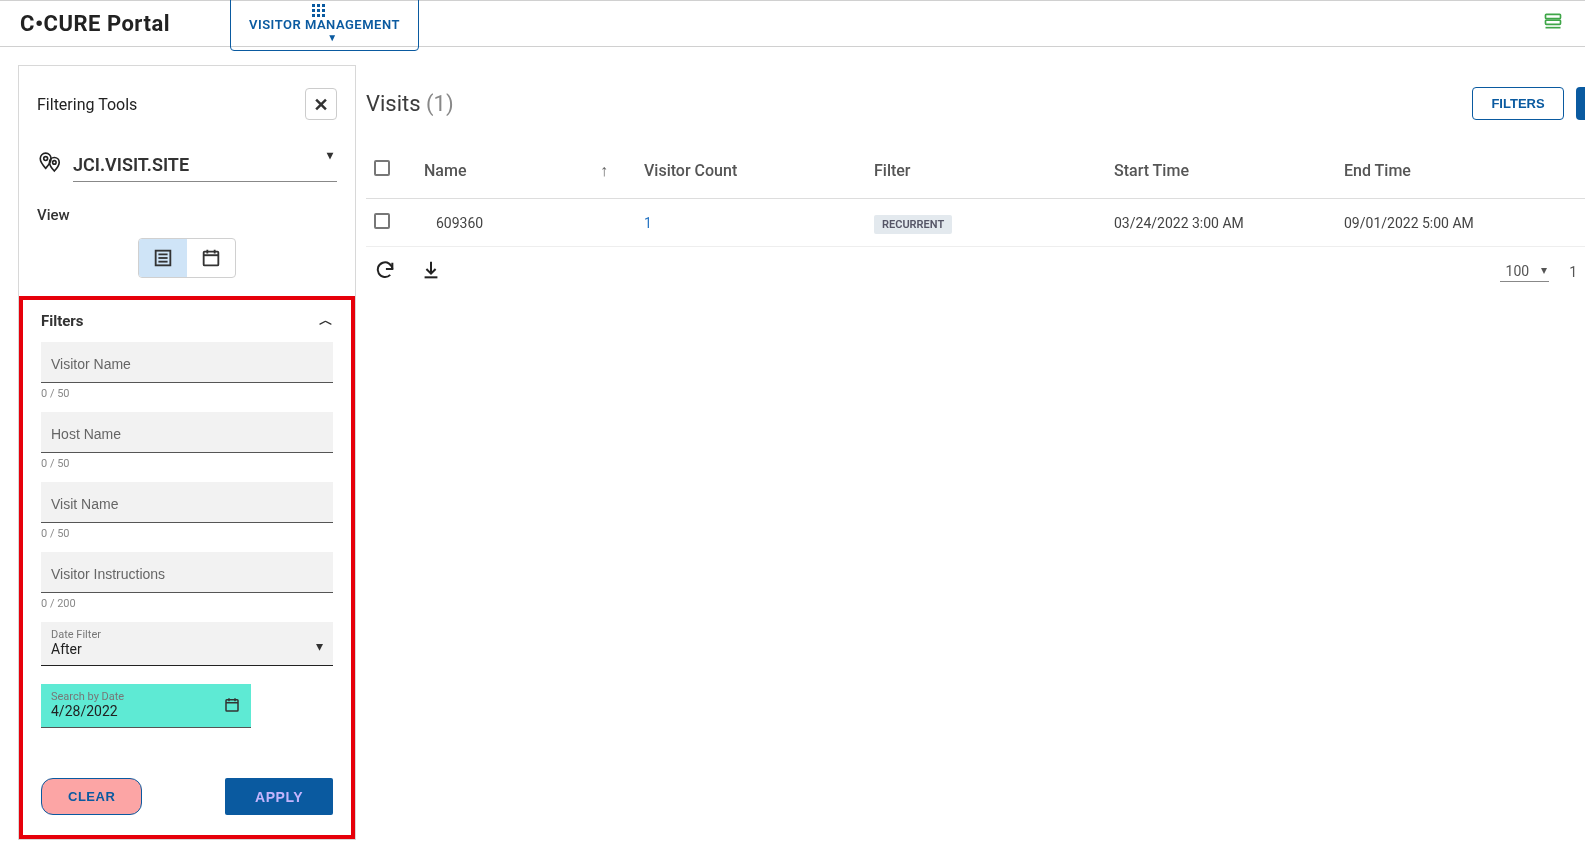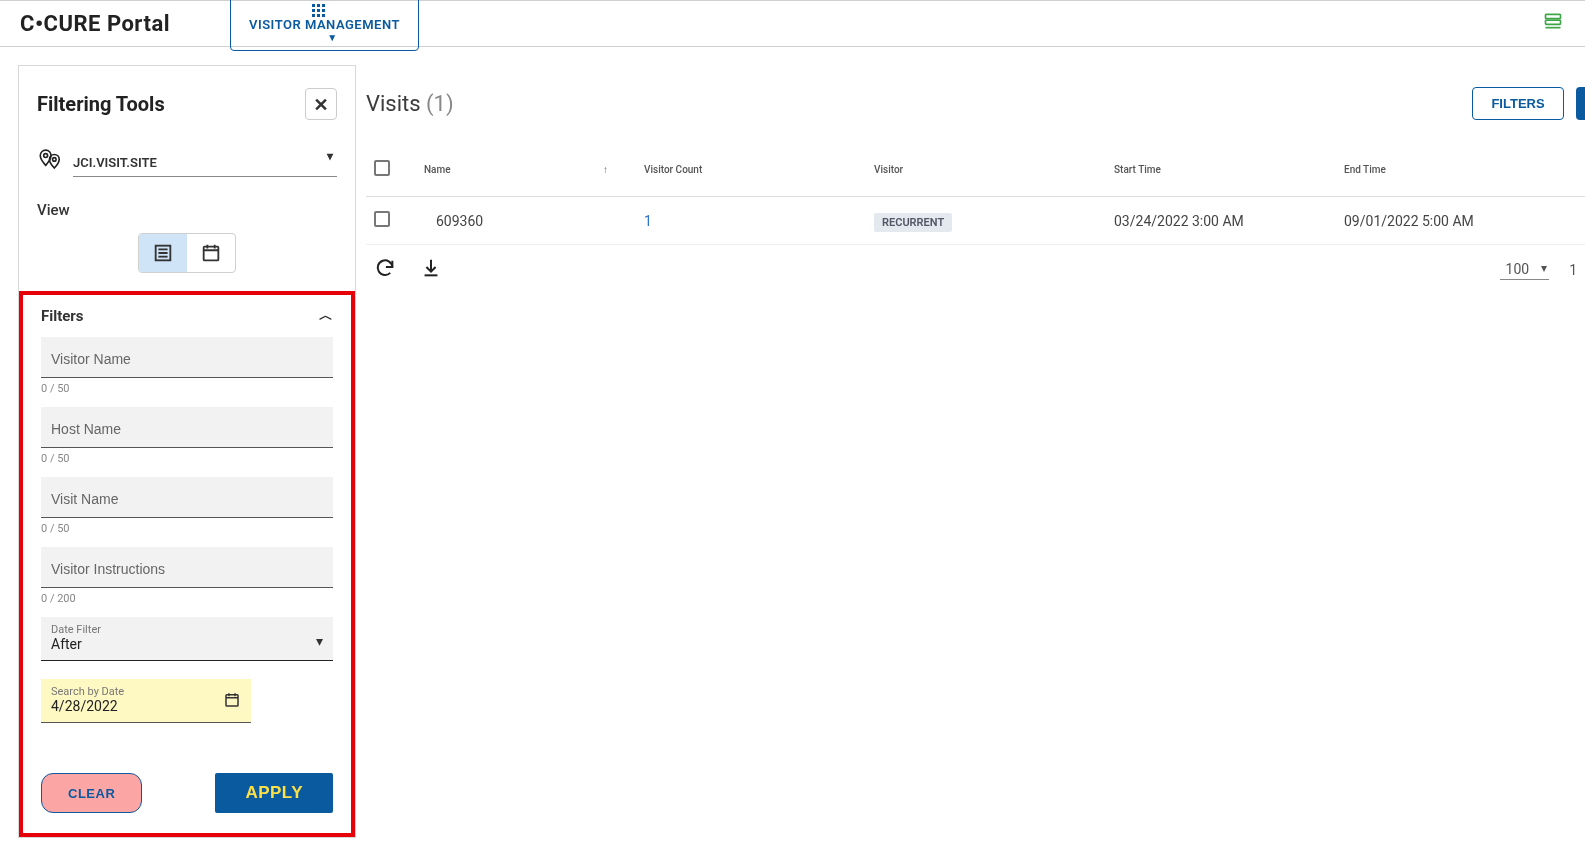--- a/index.html
+++ b/index.html
@@ -70,37 +70,37 @@
       background: #fff;
       padding: 22px 18px 0 18px;
       position: relative;
     }
     .panel-header {
       display: flex;
       justify-content: space-between;
       align-items: center;
       margin-bottom: 28px;
     }
-    .panel-title { font-size: 20px; font-weight: 700; color: #222; }
+    .panel-title { font-size: 16px; font-weight: 400; color: #222; }
     .close-btn {
       width: 32px; height: 32px;
       border: 1px solid #ccc; border-radius: 4px;
       background: #fff;
       display: flex; align-items: center; justify-content: center;
       cursor: pointer; font-size: 18px; font-weight: 700;
     }
     .site-row {
       display: flex; align-items: center; margin-bottom: 24px;
     }
     .pins-icon svg { width: 26px; height: 26px; }
     .site-select {
       flex: 1; margin-left: 10px;
       border-bottom: 1px solid #888;
       padding: 6px 0;
-      font-size: 13px; font-weight: 600;
+      font-size: 18px; font-weight: 600;
       position: relative;
       cursor: pointer;
     }
     .site-select::after {
       content: "▾"; position: absolute; right: 4px; top: 0;
       font-size: 12px;
     }
     .view-label {
       font-size: 15px; color: #333; font-weight: 500; margin-bottom: 14px;
     }
@@ -155,41 +155,41 @@
       position: relative;
       cursor: pointer;
       margin-bottom: 18px;
     }
     .tf-select-label { font-size: 11px; color: #777; }
     .tf-select-value { font-size: 14px; color: #222; }
     .tf-select::after {
       content: "▾"; position: absolute; right: 10px; top: 16px; font-size: 14px;
     }
     .tf-date {
-      background: #fef9c3;
+      background: #5eead4;
       border-bottom: 1px solid #555;
       padding: 6px 10px 8px 10px;
       position: relative; width: 210px;
       margin-bottom: 50px;
       cursor: pointer;
     }
     .tf-date-label { font-size: 11px; color: #777; }
     .tf-date-value { font-size: 14px; color: #222; }
     .tf-date-cal { position: absolute; right: 10px; top: 12px; }
     .tf-date-cal svg { width: 18px; height: 18px; }
 
     .btn-row { display: flex; justify-content: space-between; }
     .btn-clear {
       border: 1px solid #0a5aa0; color: #0a5aa0; background: #fca5a5;
       padding: 10px 26px; font-weight: 600; font-size: 13px;
       cursor: pointer; border-radius: 12px; letter-spacing: 0.5px;
     }
     .btn-apply {
-      border: none; background: #0a5aa0; color: #fde047;
-      padding: 10px 30px; font-weight: 600; font-size: 17px;
+      border: none; background: #0a5aa0; color: #c4b5fd;
+      padding: 10px 30px; font-weight: 600; font-size: 14px;
       cursor: pointer; border-radius: 2px; letter-spacing: 0.5px; text-align: right;
     }
 
     .content-area { flex: 1; padding: 40px 0 0 10px; position: relative; overflow: hidden;}
     .content-header {
       display: flex; justify-content: space-between; align-items: center;
       padding-right: 0; margin-bottom: 30px;
     }
     .visits-title {
       font-size: 22px; color: #3c3c3c;
@@ -199,21 +199,21 @@
     .btn-filters {
       border: 1px solid #0a5aa0; color: #0a5aa0; background: #fff;
       padding: 8px 18px; font-weight: 600; font-size: 13px;
       cursor: pointer; border-radius: 4px;
     }
     .btn-cut { background: #0a5aa0; color: #fff; border: none;
       padding: 8px 0 8px 10px; border-radius: 4px 0 0 4px; font-weight: 600; font-size: 13px;}
 
     table.visits-table { width: 100%; border-collapse: collapse; }
     .visits-table th {
-      text-align: left; font-weight: 500; color: #555; font-size: 10px;
+      text-align: left; font-weight: 500; color: #555; font-size: 16px;
       padding: 10px 8px 18px 8px; border-bottom: 1px solid #ddd;
     }
     .visits-table td {
       padding: 14px 8px; font-size: 14px; color: #444; border-bottom: 1px solid #eee;
     }
     .chk {
       width: 16px; height: 16px; border: 2px solid #777; border-radius: 2px; display: inline-block;
     }
     .th-name-wrap { display: flex; justify-content: space-between; align-items: center; padding-right: 20px;}
     .sort-arrow { color: #666; }
@@ -381,21 +381,21 @@
       <thead>
         <tr>
           <th style="width:50px;"><span class="chk"></span></th>
           <th style="width:220px;">
             <div class="th-name-wrap">
               <span>Name</span>
               <span class="sort-arrow">↑</span>
             </div>
           </th>
           <th style="width:230px;">Visitor Count</th>
-          <th style="width:240px;">Visitor</th>
+          <th style="width:240px;">Filter</th>
           <th style="width:230px;">Start Time</th>
           <th>End Time</th>
         </tr>
       </thead>
       <tbody>
         <tr>
           <td><span class="chk"></span></td>
           <td style="padding-left:20px;">609360</td>
           <td><span class="visitor-count-link">1</span></td>
           <td><span class="status-badge">RECURRENT</span></td>

